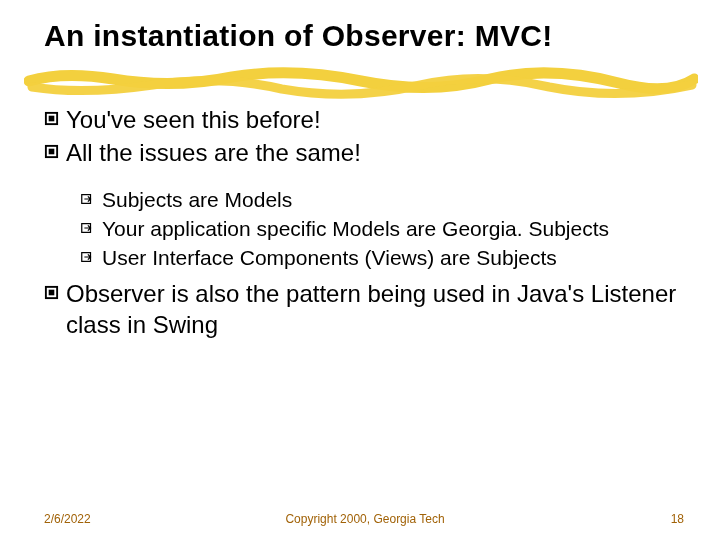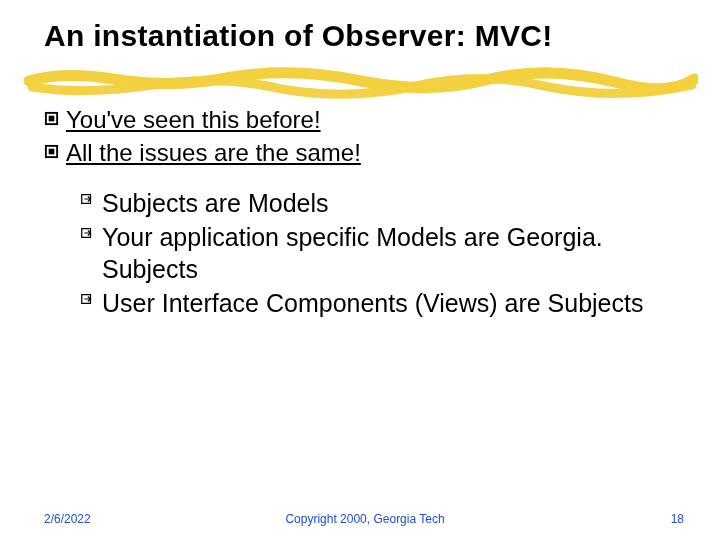--- a/index.html
+++ b/index.html
@@ -42,25 +42,24 @@
   }
   .bullet-row {
     display: flex;
     align-items: flex-start;
     margin-bottom: 2px;
   }
   .bullet-row.level1 {
     margin-left: 0;
     font-size: 24px;
     line-height: 1.28;
-    text-decoration: underline;
   }
   .bullet-row.level2 {
     margin-left: 36px;
-    font-size: 25px;
+    font-size: 21px;
     line-height: 1.28;
     margin-bottom: 2px;
   }
   .bullet-icon {
     flex: 0 0 auto;
     width: 22px;
     display: inline-flex;
     justify-content: flex-start;
     padding-top: 6px;
   }
@@ -76,21 +75,21 @@
   .gap-before { margin-top: 8px; }
   .footer {
     position: absolute;
     left: 0;
     bottom: 14px;
     width: 720px;
     padding: 0 36px 0 44px;
     display: flex;
     justify-content: space-between;
     font-size: 12px;
-    color: #1d4ed8;
+    color: #a16207;
   }
   .footer .center {
     position: absolute;
     left: 10px; right: 0;
     text-align: center;
   }
   .footer .right { margin-left: auto; }
 </style>
 </head>
 <body>
@@ -154,20 +153,30 @@
       <span class="bullet-icon">
         <svg width="14" height="14" viewBox="0 0 16 16">
             <rect x="2" y="3" width="10" height="10" fill="none" stroke="#000" stroke-width="1.4"></rect>
             <path d="M5 8 L12 8 M9 5 L12 8 L9 11" fill="none" stroke="#000" stroke-width="1.4"></path>
           </svg>
       </span>
       <span class="bullet-text">User Interface Components (Views) are Subjects</span>
     </div>
 
 
+    <div class="bullet-row level1 gap-before">
+      <span class="bullet-icon">
+        <svg width="15" height="15" viewBox="0 0 16 16">
+            <rect x="1" y="1" width="14" height="14" fill="#000"></rect>
+            <rect x="3" y="3" width="10" height="10" fill="#fff"></rect>
+            <rect x="5" y="5" width="6" height="6" fill="#000"></rect>
+          </svg>
+      </span>
+      <span class="bullet-text">Observer is also the pattern being used in Java's Listener class in Swing</span>
+    </div>
 
   </div>
 
   <div class="footer">
     <span>2/6/2022</span>
     <span class="center">Copyright 2000, Georgia Tech</span>
     <span class="right">18</span>
   </div>
 
 </div>

